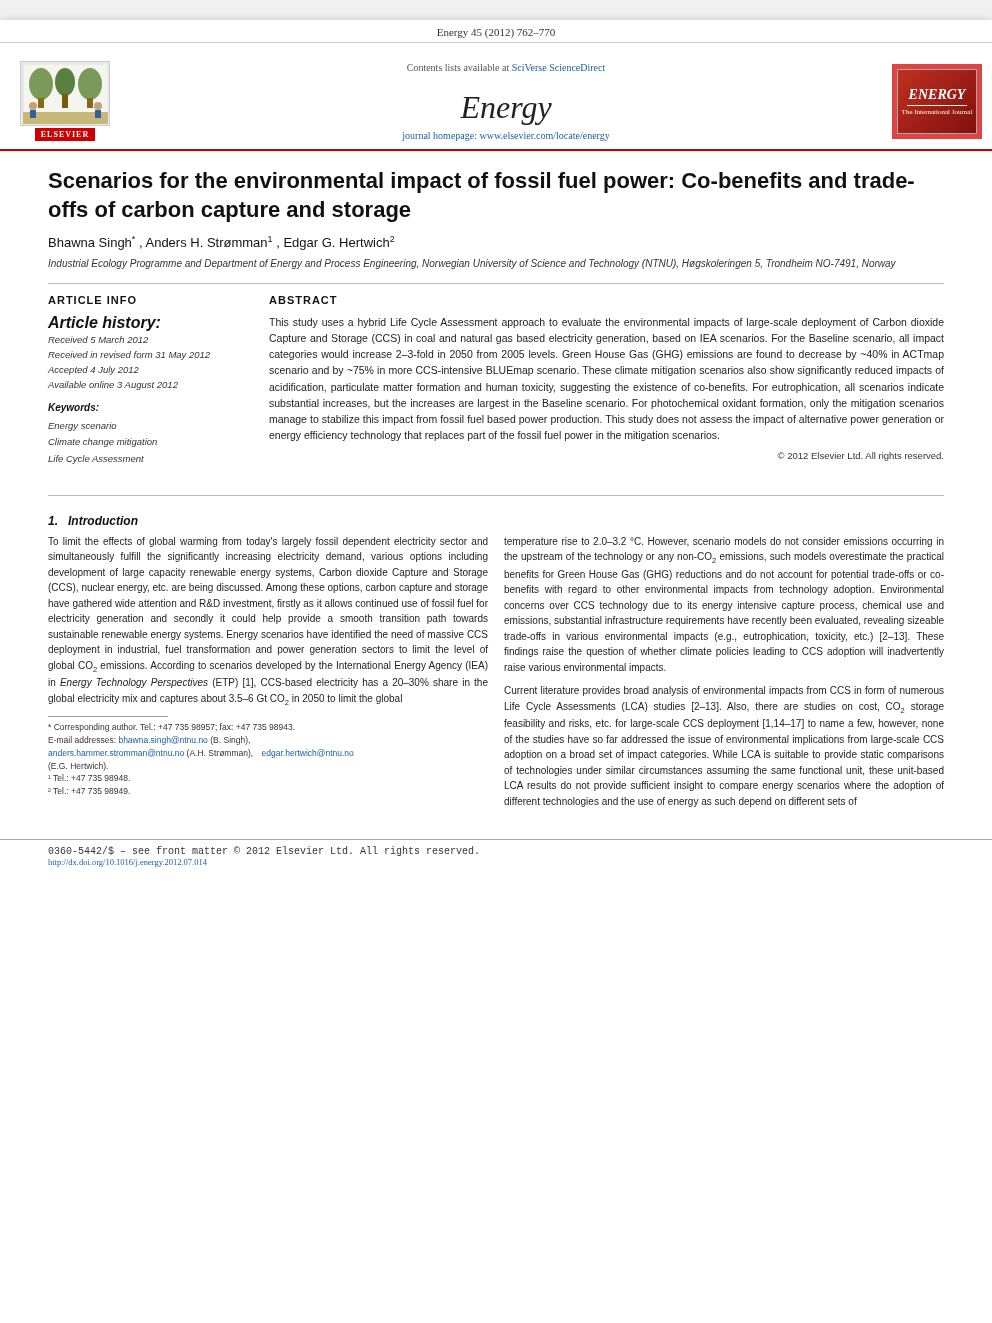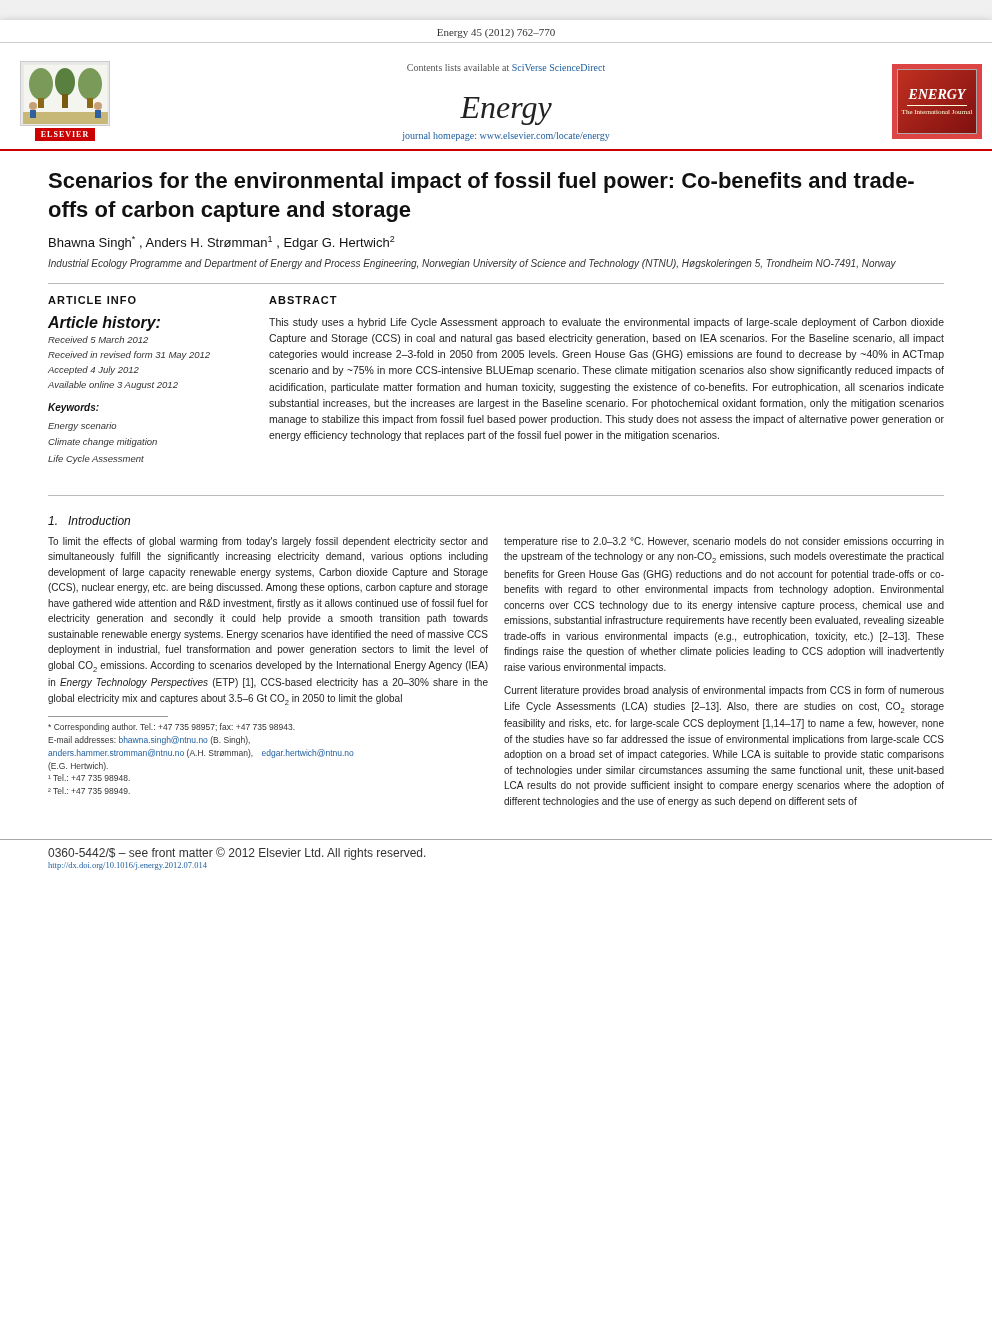--- a/index.html
+++ b/index.html
@@ -212,21 +212,21 @@
       margin-top: 4px;
     }
     .body-left {
       flex: 1;
     }
     .body-right {
       flex: 1;
     }
     .section-heading {
       font-size: 12px;
-      font-weight: normal;
+      font-weight: bold;
       font-style: italic;
       color: #111;
       margin-bottom: 6px;
       font-family: Arial, sans-serif;
     }
     .body-text {
       font-size: 10px;
       color: #222;
       line-height: 1.55;
       text-align: justify;
@@ -245,23 +245,23 @@
     }
     .footnote-text a, .footnote-link {
       color: #2060a0;
     }
     .footer-bar {
       border-top: 1px solid #aaa;
       padding: 6px 48px;
       margin-top: 10px;
     }
     .footer-text {
-      font-size: 12px;
-      color: #333;
-      font-family: Liberation Sans, sans-serif;
+      font-size: 10px;
+      color: #333;
+      font-family: Liberation Mono, monospace;
     }
     .footer-link {
       color: #2060a0;
       font-size: 8.5px;
     }
     sub { font-size: 7.5px; }
   </style>
 </head>
 <body>
 
@@ -350,20 +350,21 @@
 
         <div class="keywords-label">Keywords:</div>
         <div class="keyword-item">Energy scenario</div>
         <div class="keyword-item">Climate change mitigation</div>
         <div class="keyword-item">Life Cycle Assessment</div>
       </div>
 
       <div class="right-col">
         <div class="section-title">ABSTRACT</div>
         <div class="abstract-text">This study uses a hybrid Life Cycle Assessment approach to evaluate the environmental impacts of large-scale deployment of Carbon dioxide Capture and Storage (CCS) in coal and natural gas based electricity generation, based on IEA scenarios. For the Baseline scenario, all impact categories would increase 2–3-fold in 2050 from 2005 levels. Green House Gas (GHG) emissions are found to decrease by ~40% in ACTmap scenario and by ~75% in more CCS-intensive BLUEmap scenario. These climate mitigation scenarios also show significantly reduced impacts of acidification, particulate matter formation and human toxicity, suggesting the existence of co-benefits. For eutrophication, all scenarios indicate substantial increases, but the increases are largest in the Baseline scenario. For photochemical oxidant formation, only the mitigation scenarios manage to stabilize this impact from fossil fuel based power production. This study does not assess the impact of alternative power generation or energy efficiency technology that replaces part of the fossil fuel power in the mitigation scenarios.</div>
+        <div class="copyright-line">© 2012 Elsevier Ltd. All rights reserved.</div>
       </div>
     </div>
   </div>
 
   <hr class="divider" style="margin: 8px 48px;">
 
   <div class="body-content">
 
     <div class="section-heading">
       <span>1.</span>

